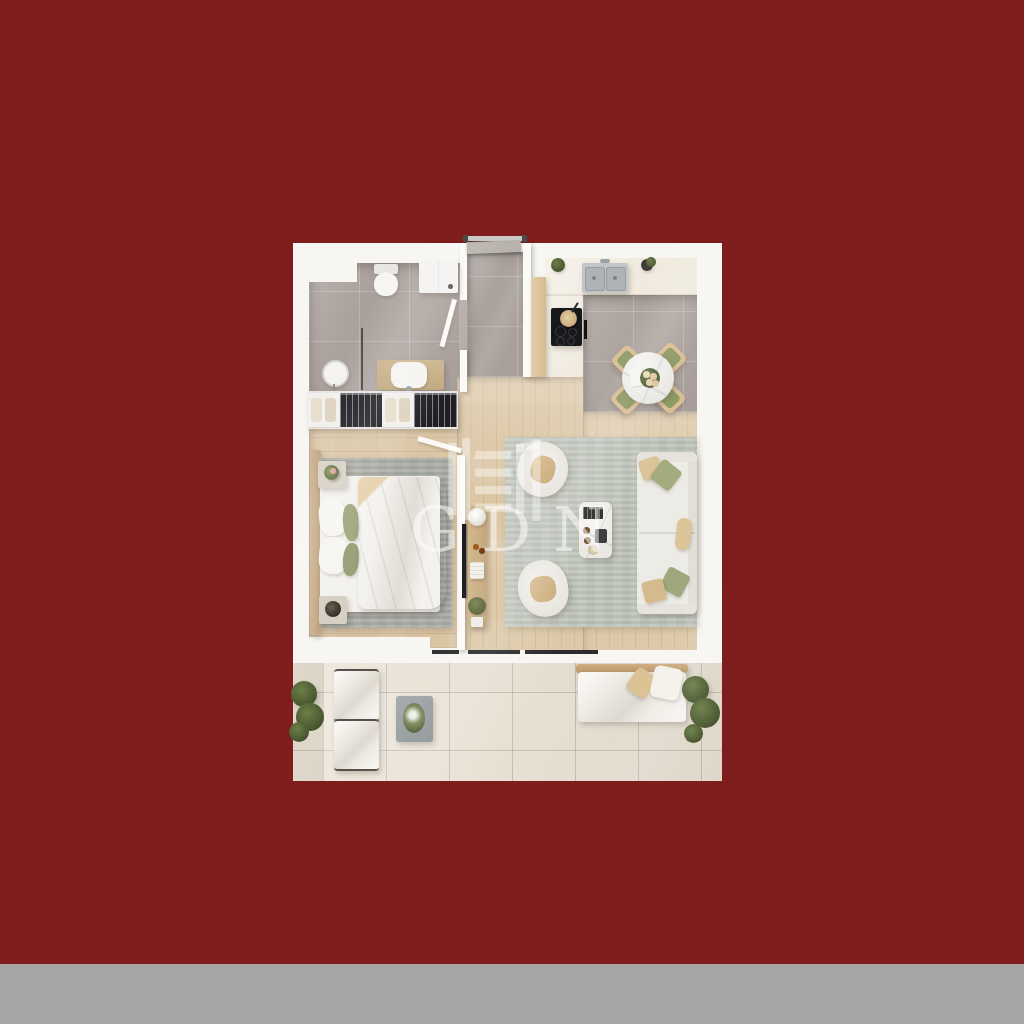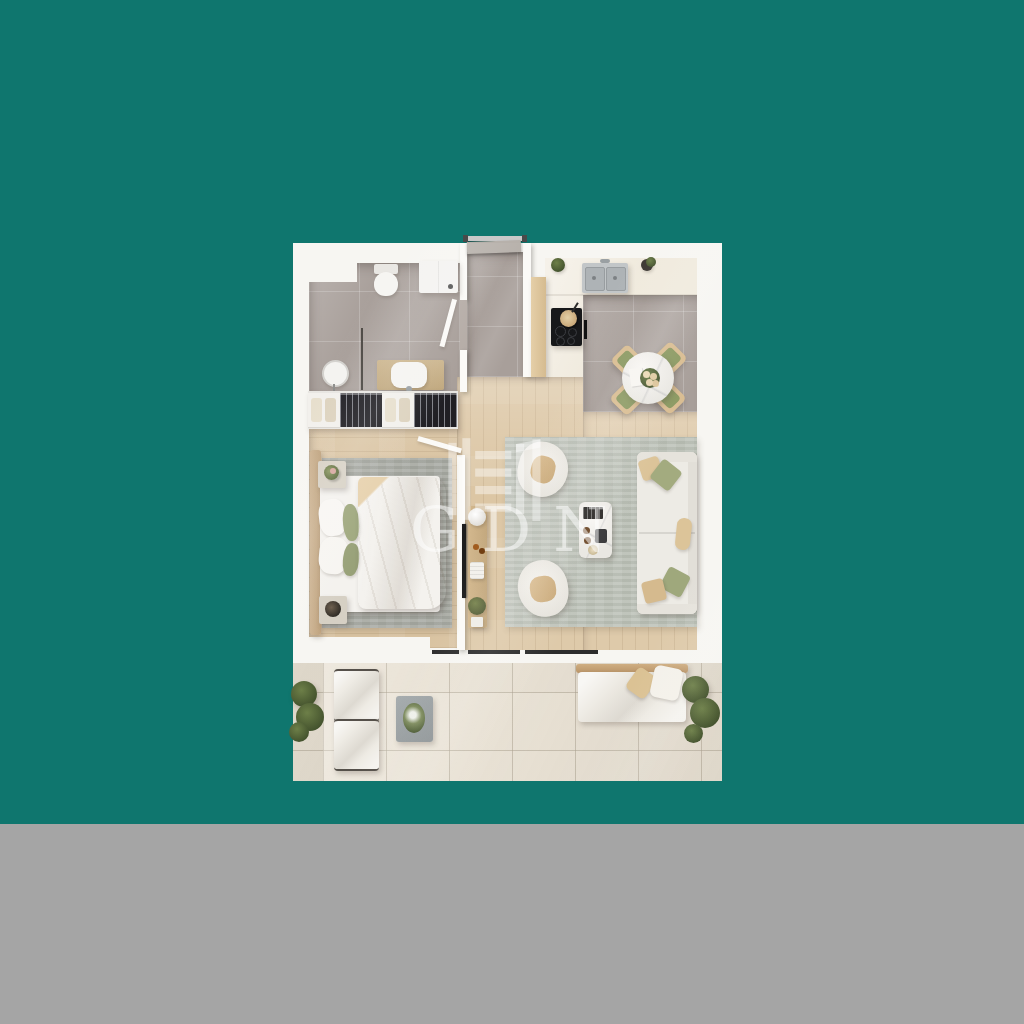--- a/index.html
+++ b/index.html
@@ -1,16 +1,16 @@
 <!DOCTYPE html>
 <html><head>
 <meta charset="utf-8">
 <style>
   html,body{margin:0;padding:0;background:#a5a5a5;}
-  #stage{position:relative;width:1024px;height:824px;background:#0f766e;overflow:hidden;
+  #stage{position:relative;width:1024px;height:964px;background:#7f1d1d;overflow:hidden;
          font-family:"Liberation Sans",sans-serif;}
   .abs{position:absolute;}
   
   .card{background:#f7f6f2;}
   .tile-gray{
     background-color:#a89f9a;
     background-image:
       linear-gradient(115deg, rgba(255,255,255,.16) 8%, transparent 38%, rgba(255,255,255,.10) 58%, transparent 78%),
       repeating-linear-gradient(90deg, rgba(255,255,255,.20) 0 1px, transparent 1px 50px),
       repeating-linear-gradient(0deg, rgba(255,255,255,.20) 0 1px, transparent 1px 50px);

